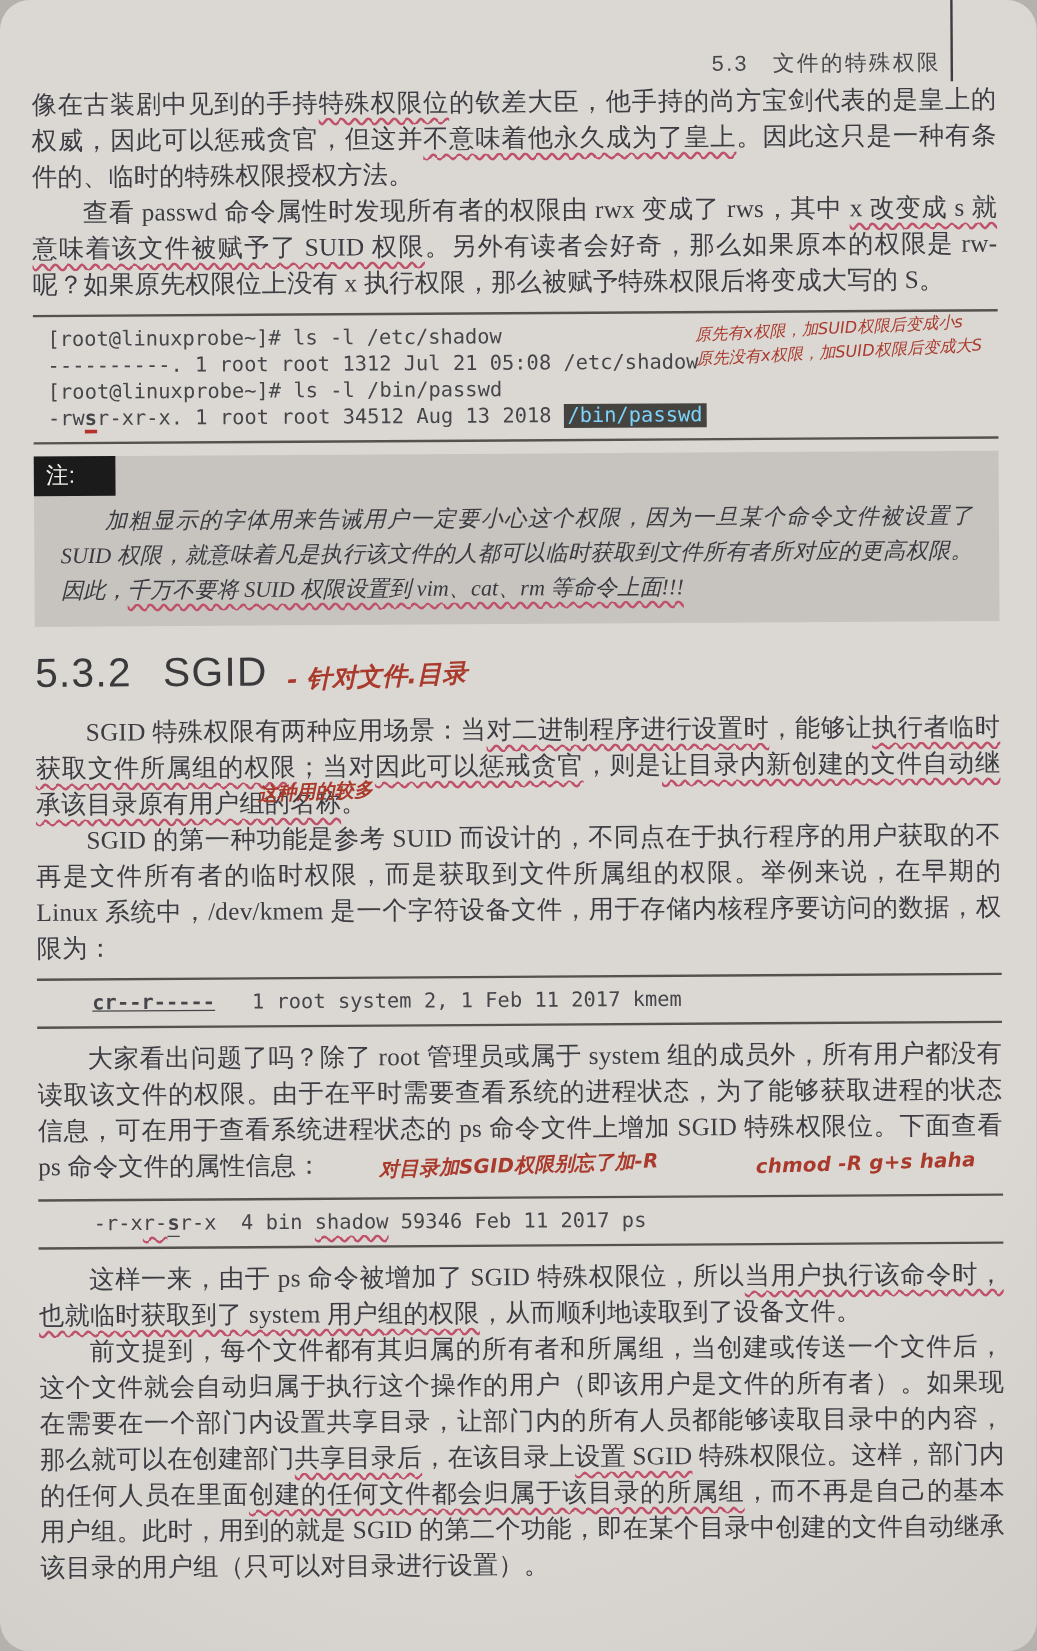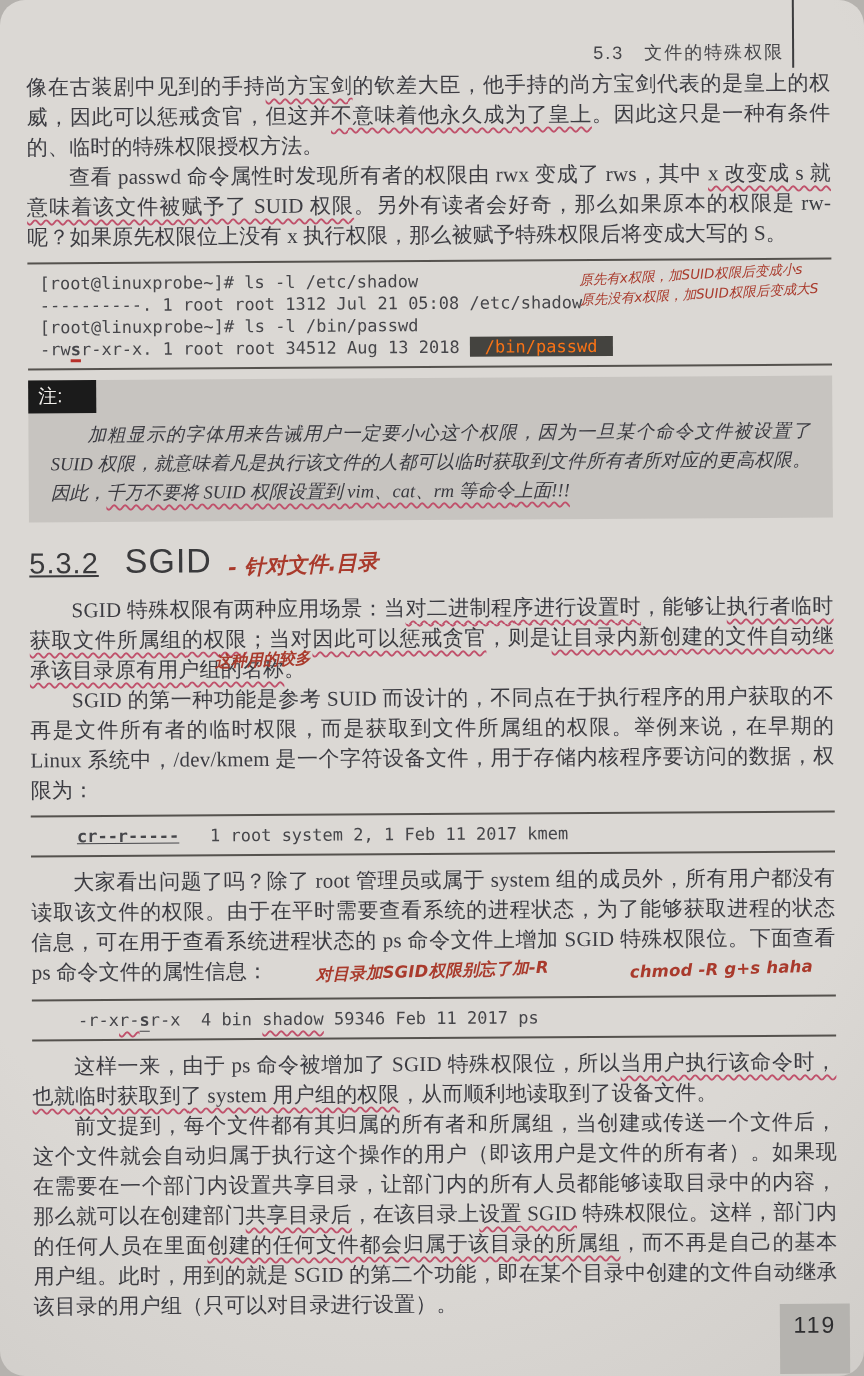--- a/index.html
+++ b/index.html
@@ -16,42 +16,42 @@
     font-size:18px;color:#46464a;letter-spacing:2px;}
   .header-rule{position:absolute;top:0;right:66px;width:2px;height:70px;background:#3c3c3e;}
   
   .content{position:absolute;top:70px;left:30px;right:30px;}
   p.body{margin:0;font-size:21px;line-height:30px;text-align:justify;letter-spacing:.2px;}
   p.indent{text-indent:2em;}
   
   .mk{text-decoration-line:underline;text-decoration-style:wavy;text-decoration-color:#c0516b;
       text-decoration-thickness:2px;text-underline-offset:5px;}
   .bd{font-weight:bold;text-decoration:underline;}
-  .inv{background:#44433f;color:#f97316;padding:0 15px;}
+  .inv{background:#44433f;color:#7dd3fc;padding:0 3px;}
   .rm{text-decoration-line:underline;text-decoration-style:solid;text-decoration-color:#b8302a;
       text-decoration-thickness:3px;text-underline-offset:4px;}
   .hw{color:#a93a2c;font-style:italic;font-family:"DejaVu Sans",sans-serif;}
   
   .code{position:relative;margin:10px 0;padding:8px 0 8px 12px;
     border-top:2px solid #55524e;border-bottom:2px solid #55524e;
     font-family:"DejaVu Sans Mono","Liberation Mono",monospace;font-size:17px;color:#46464a;}
   .code .ln{white-space:pre;line-height:22px;}
   .code.ind{padding-left:46px;}
   .anno1{position:absolute;left:552px;top:2px;width:300px;font-size:13.5px;line-height:20px;
     transform:rotate(-2.5deg);pointer-events:none;}
   
   .note{margin:10px 0 18px;background:#c7c4c0;padding:0 14px 14px 14px;}
   .note-label{display:inline-block;background:#1b1b1b;color:#f2f0ec;font-size:19px;
     padding:3px 34px 4px 10px;margin-left:-14px;font-family:"Liberation Sans",sans-serif;}
   .note-text{margin:8px 8px 0 8px;text-indent:2em;font-style:italic;font-size:18.5px;
     line-height:29px;text-align:justify;color:#3a3a40;}
   
   .section{display:flex;align-items:baseline;margin:20px 0 14px;
     font-family:"Liberation Sans",sans-serif;font-weight:500;color:#3a3a3c;}
-  .sec-num{font-size:29px;letter-spacing:1px;text-decoration:underline;}
+  .sec-num{font-size:34px;letter-spacing:1px;}
   .sec-title{font-size:34px;margin-left:26px;letter-spacing:1px;}
   .sec-hw{font-size:21px;margin-left:16px;transform:rotate(-2deg);font-weight:bold;}
   
   .p-rel{position:relative;}
   .dir-note{position:absolute;left:185px;top:56px;font-size:16px;transform:rotate(-2deg);
     pointer-events:none;font-weight:bold;}
   .hw-inline{font-size:16.5px;font-weight:bold;display:inline-block;transform:rotate(-1.5deg);}
   .hw-inline.second{margin-left:34px;}
   
   .pagetab{position:absolute;right:18px;bottom:0;width:70px;height:70px;background:#b5b3af;
@@ -65,21 +65,21 @@
 <div class="page">
   <div class="tilt">
 
     <div class="header">
       <span>5.3　文件的特殊权限</span>
     </div>
     <div class="header-rule"></div>
 
     <div class="content">
 
-      <p class="body"><span>像在古装剧中见到的手持</span><span class="mk">尚方宝剑</span><span>的钦差大臣，他手持的尚方宝剑代表的是皇上的权威，因此可以惩戒贪官，但这并</span><span class="mk">不意味着他永久成为了皇上</span><span>。因此这只是一种有条件的、临时的特殊权限授权方法。</span></p>
+      <p class="body"><span>像在古装剧中见到的手持</span><span class="mk">特殊权限位</span><span>的钦差大臣，他手持的尚方宝剑代表的是皇上的权威，因此可以惩戒贪官，但这并</span><span class="mk">不意味着他永久成为了皇上</span><span>。因此这只是一种有条件的、临时的特殊权限授权方法。</span></p>
       <p class="body indent"><span>查看 passwd 命令属性时发现所有者的权限由 rwx 变成了 rws，其中 </span><span class="mk">x 改变成 s 就意味着该文件被赋予了 SUID 权限</span><span>。另外有读者会好奇，那么如果原本的权限是 rw-呢？如果原先权限位上没有 x 执行权限，那么被赋予特殊权限后将变成大写的 S。</span></p>
 
       <div class="code">
         <div class="ln"><span>[root@linuxprobe~]# ls -l /etc/shadow</span></div>
         <div class="ln"><span>----------. 1 root root 1312 Jul 21 05:08 /etc/shadow</span></div>
         <div class="ln"><span>[root@linuxprobe~]# ls -l /bin/passwd</span></div>
         <div class="ln"><span>-rw</span><span class="bd rm">s</span><span>r-xr-x. 1 root root 34512 Aug 13 2018 </span><span class="inv">/bin/passwd</span></div>
         <div class="anno1 hw">
           <div>原先有x权限，加SUID权限后变成小s</div>
           <div>原先没有x权限，加SUID权限后变成大S</div>
@@ -116,18 +116,15 @@
 
       <div class="code ind">
         <div class="ln"><span>-r-x</span><span class="mk">r-</span><span class="mk bd">s</span><span>r-x  4 bin </span><span class="mk">shadow</span><span> 59346 Feb 11 2017 ps</span></div>
       </div>
 
       <p class="body indent"><span>这样一来，由于 ps 命令被增加了 SGID 特殊权限位，所以</span><span class="mk">当用户执行该命令时，也就临时获取到了 system 用户组的权限</span><span>，从而顺利地读取到了设备文件。</span></p>
       <p class="body indent"><span>前文提到，每个文件都有其归属的所有者和所属组，当创建或传送一个文件后，这个文件就会自动归属于执行这个操作的用户（即该用户是文件的所有者）。如果现在需要在一个部门内设置共享目录，让部门内的所有人员都能够读取目录中的内容，那么就可以在创建部门</span><span class="mk">共享目录后</span><span>，在该目录上</span><span class="mk">设置 SGID</span><span> 特殊权限位。这样，部门内的任何人员在里面</span><span class="mk">创建的任何文件都会归属于该目录的所属组</span><span>，而不再是自己的基本用户组。此时，用到的就是 SGID 的第二个功能，即在某个目录中创建的文件自动继承该目录的用户组（只可以对目录进行设置）。</span></p>
 
     </div>
 
-    <div class="pagetab">
-      <span>119</span>
-    </div>
 
   </div>
 </div>
 
 </body></html>

